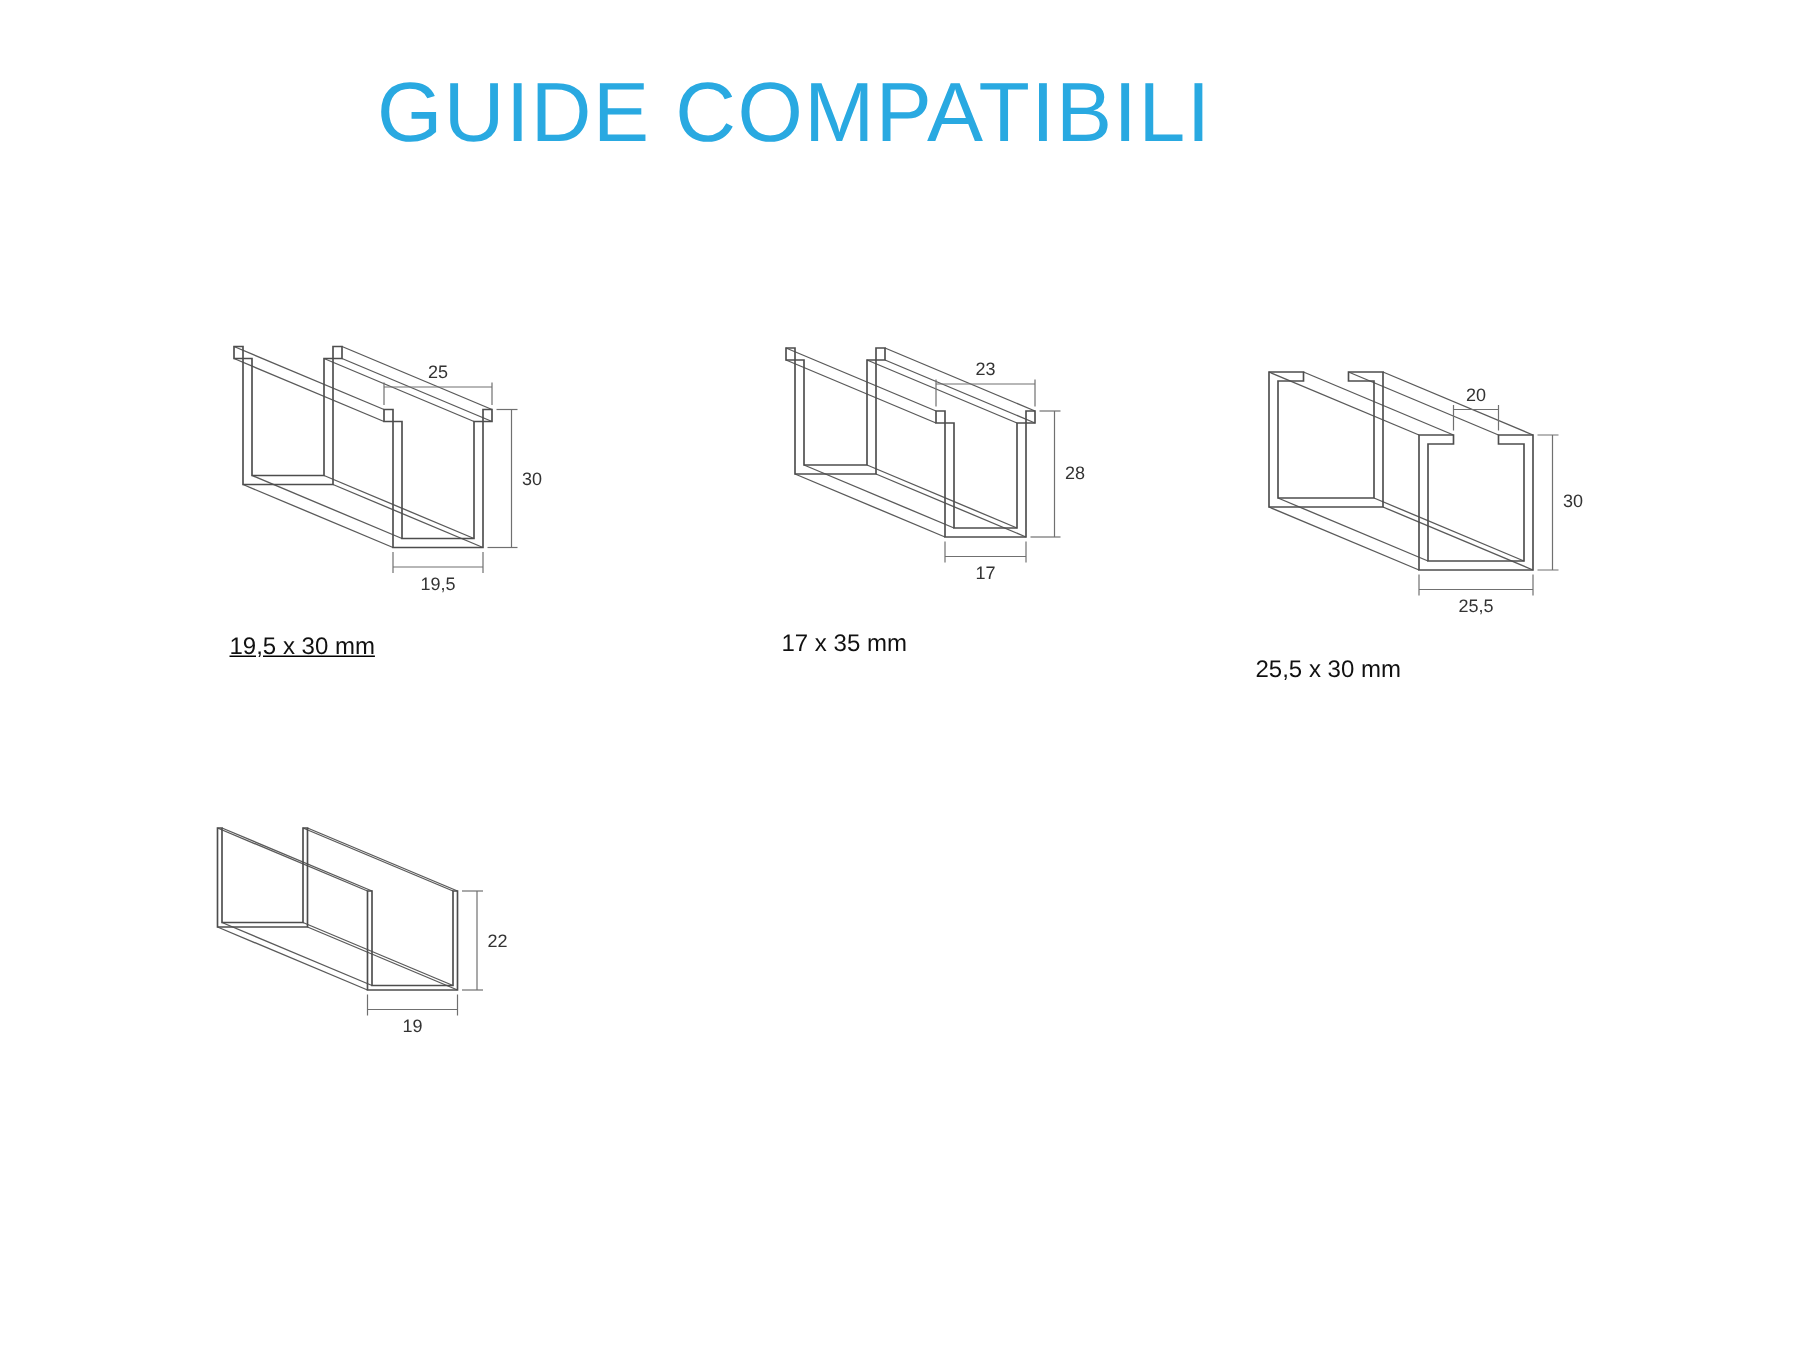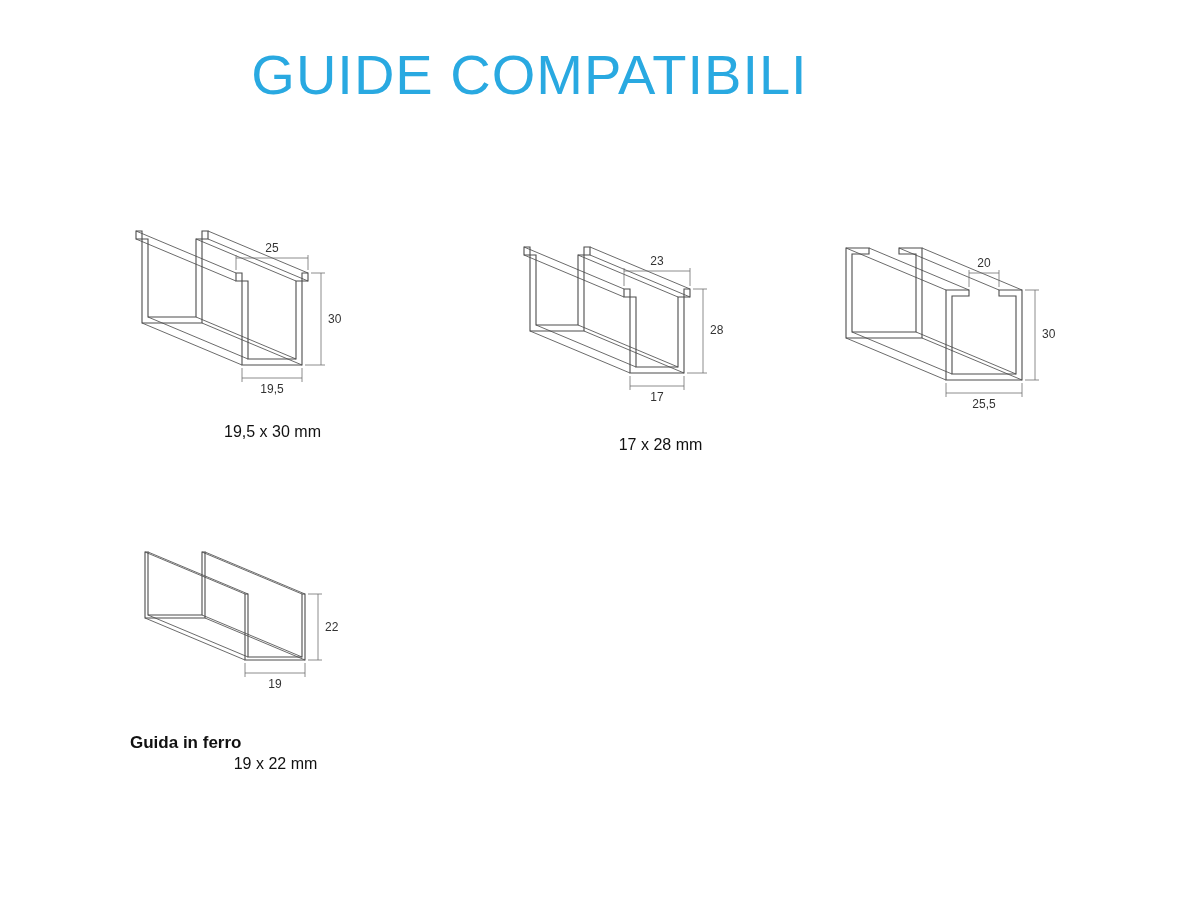--- a/index.html
+++ b/index.html
@@ -24,22 +24,22 @@
     font-size: 56px;
     font-weight: 400;
     letter-spacing: 1px;
     color: #29a9e1;
     font-family: "Liberation Sans", sans-serif;
   }
   .figure {
     position: absolute;
     width: 320px;
   }
-  .fig-a30   { left: 92px; top: 190px; }
-  .fig-a28   { left: 480px; top: 203px; }
+  .fig-a30   { left: 112px; top: 190px; text-decoration: underline; }
+  .fig-a28   { left: 480px; top: 188px; }
   .fig-a27   { left: 796px; top: 205px; }
   .fig-ferro { left: 95px;  top: 500px; }
 
   .drawing { display: block; }
 
   .profile {
     fill: none;
     stroke: #4d4d4d;
     stroke-width: 1.1;
     stroke-linejoin: miter;
@@ -66,21 +66,20 @@
     font-size: 17px;
     font-weight: bold;
     color: #111111;
     line-height: 1.3;
   }
   .caption-size {
     font-size: 16px;
     padding-left: 6px;
     color: #111111;
     line-height: 1.3;
-    text-align: center;
   }
 </style>
 </head>
 <body>
 
 <div class="page">
 
   <div class="page-title">GUIDE COMPATIBILI</div>
 
   <div class="figure fig-a30">
@@ -150,21 +149,21 @@
         <text class="dim-text" x="230" y="131" text-anchor="start">28</text>
       </g>
       <g>
         <line class="dim-line" x1="150" y1="173" x2="150" y2="187"></line>
         <line class="dim-line" x1="204" y1="173" x2="204" y2="187"></line>
         <line class="dim-line" x1="150" y1="183" x2="204" y2="183"></line>
         <text class="dim-text" x="177" y="198" text-anchor="middle">17</text>
       </g>
     </svg>
     <div class="caption">
-      <div class="caption-size">17 x 28 mm</div>
+      <div class="caption-size">17 x 35 mm</div>
     </div>
   </div>
 
   <div class="figure fig-a27">
     <svg class="drawing" width="320" height="230" viewBox="0 0 320 230">
       <g>
         <line class="edge" x1="150" y1="85" x2="50" y2="43"></line>
         <line class="edge" x1="226" y1="85" x2="126" y2="43"></line>
         <line class="edge" x1="173" y1="85" x2="73" y2="43"></line>
         <line class="edge" x1="203" y1="85" x2="103" y2="43"></line>
@@ -188,20 +187,21 @@
         <text class="dim-text" x="246" y="133" text-anchor="start">30</text>
       </g>
       <g>
         <line class="dim-line" x1="150" y1="178" x2="150" y2="192"></line>
         <line class="dim-line" x1="226" y1="178" x2="226" y2="192"></line>
         <line class="dim-line" x1="150" y1="188" x2="226" y2="188"></line>
         <text class="dim-text" x="188" y="203" text-anchor="middle">25,5</text>
       </g>
     </svg>
     <div class="caption">
+      <div class="caption-size">25,5 x 30 mm</div>
     </div>
   </div>
 
   <div class="figure fig-ferro">
     <svg class="drawing" width="320" height="230" viewBox="0 0 320 230">
       <g>
         <line class="edge" x1="150" y1="94" x2="50" y2="52"></line>
         <line class="edge" x1="210" y1="94" x2="110" y2="52"></line>
         <line class="edge" x1="153" y1="94" x2="53" y2="52"></line>
         <line class="edge" x1="207" y1="94" x2="107" y2="52"></line>
@@ -218,19 +218,15 @@
         <line class="dim-line" x1="223" y1="94" x2="223" y2="160"></line>
         <text class="dim-text" x="230" y="131" text-anchor="start">22</text>
       </g>
       <g>
         <line class="dim-line" x1="150" y1="163" x2="150" y2="177"></line>
         <line class="dim-line" x1="210" y1="163" x2="210" y2="177"></line>
         <line class="dim-line" x1="150" y1="173" x2="210" y2="173"></line>
         <text class="dim-text" x="180" y="188" text-anchor="middle">19</text>
       </g>
     </svg>
-    <div class="caption">
-      <div class="caption-name">Guida in ferro</div>
-      <div class="caption-size">19 x 22 mm</div>
-    </div>
   </div>
 
 </div>
 
 </body></html>

